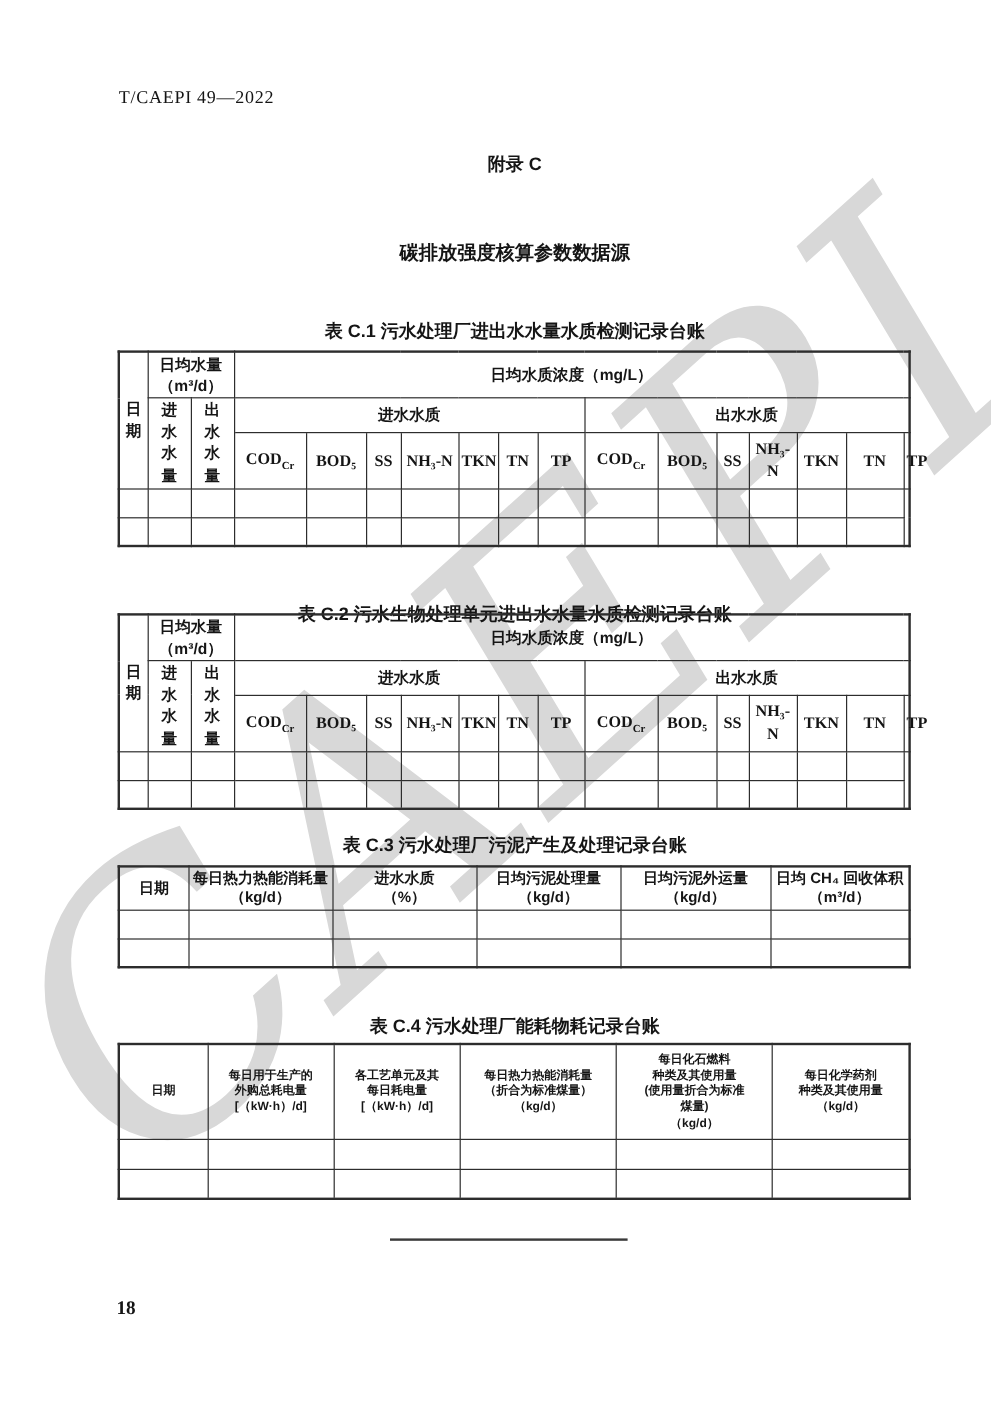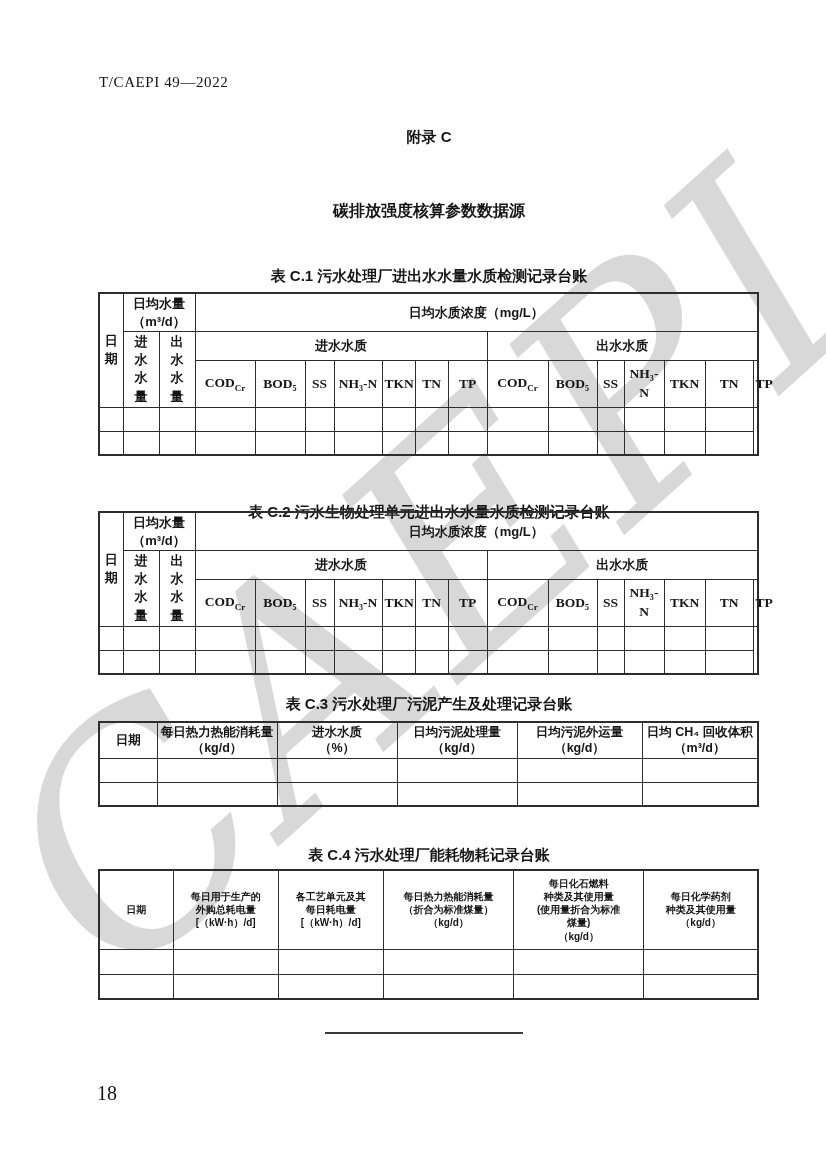--- a/index.html
+++ b/index.html
@@ -95,21 +95,22 @@
   .t-c4 th { height: 79px; font-size: 10px; line-height: 1.32; }
   .t-c4 .data-row td { height: 25px; }
 
   
   .footnote-rule {
     position: absolute; left: 325px; top: 1032px;
     width: 198px; height: 2px; background: #3a3a3a;
   }
   .page-number {
     position: absolute; left: 97px; top: 1082px;
-    font-size: 20px;
+    font-size: 16px;
+    font-weight: bold;
   }
 </style>
 </head>
 <body>
 
 <div class="page">
 
   <div class="watermark">CAEPI</div>
 
   <div class="content">

